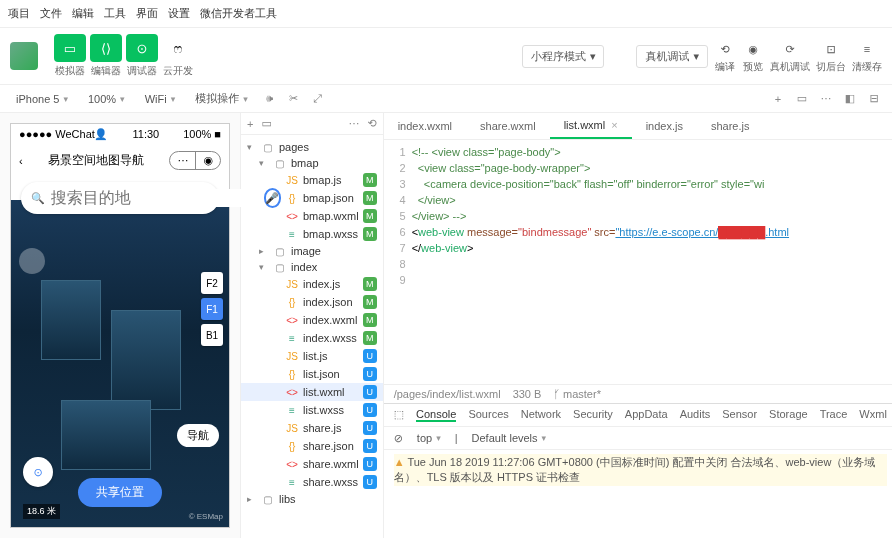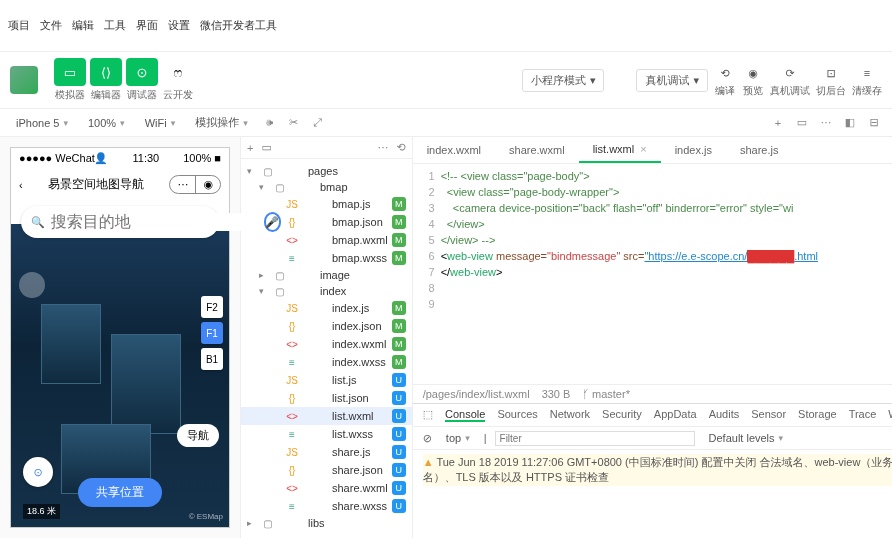--- a/index.html
+++ b/index.html
@@ -1,18 +1,18 @@
 <!DOCTYPE html>
 <html><head>
 <meta charset="utf-8">
 <style>
 * { margin: 0; padding: 0; box-sizing: border-box; font-family: "Microsoft YaHei", Arial, sans-serif; font-size: 11px; }
 body { width: 892px; height: 538px; background: #fff; overflow: hidden; display: flex; flex-direction: column; }
 
-.menubar { display: flex; align-items: center; padding: 18px 8px; gap: 10px; border-bottom: 1px solid #eee; }
+.menubar { display: flex; align-items: center; padding: 6px 8px; gap: 10px; border-bottom: 1px solid #eee; }
 .menubar span { color: #333; cursor: pointer; }
 
 .toolbar { display: flex; align-items: center; padding: 6px 10px; gap: 6px; border-bottom: 1px solid #eee; }
 .avatar { width: 28px; height: 28px; background: linear-gradient(135deg,#6a8,#3a5); border-radius: 4px; }
 .tool-group { display: flex; gap: 4px; margin-left: 10px; }
 .tool-btn { width: 32px; height: 28px; display: flex; flex-direction: column; align-items: center; justify-content: center; border-radius: 4px; }
 .tool-btn.green { background: #07c160; color: #fff; }
 .tool-btn .ic { font-size: 13px; line-height: 1; }
 .tool-lbl { font-size: 10px; color: #666; text-align: center; margin-top: 2px; }
 .tool-col { display: flex; flex-direction: column; align-items: center; }
@@ -52,21 +52,21 @@
 .credit { position: absolute; right: 6px; bottom: 6px; color: rgba(255,255,255,.6); font-size: 8px; }
 
 
 .tree-col { width: 180px; border-right: 1px solid #eee; display: flex; flex-direction: column; }
 .tree-tb { display: flex; align-items: center; padding: 4px 6px; gap: 8px; border-bottom: 1px solid #eee; color: #888; }
 .tree-tb .spacer { flex: 1; }
 .tree { flex: 1; overflow: auto; padding: 4px 0; }
 .tree-row { display: flex; align-items: center; padding: 2px 6px; gap: 4px; }
 .tree-row .arr { width: 10px; color: #888; font-size: 9px; }
 .tree-row .fic { width: 14px; text-align: center; font-size: 10px; }
-.tree-row .fname { flex: 1; color: #333; margin-left: 29px; }
+.tree-row .fname { flex: 1; color: #333; }
 .tree-row .badge { width: 14px; height: 14px; border-radius: 3px; color: #fff; font-size: 9px; display: flex; align-items: center; justify-content: center; }
 .badge.M { background: #4caf50; }
 .badge.U { background: #2196f3; }
 .fic.js { color: #f0a020; }
 .fic.json { color: #f0a020; }
 .fic.wxml { color: #e44; }
 .fic.wxss { color: #4a8; }
 .fic.folder { color: #888; }
 
 
@@ -424,21 +424,20 @@
           <span>Audits</span>
           <span>Sensor</span>
           <span>Storage</span>
           <span>Trace</span>
           <span>Wxml</span>
         </div>
       <div class="dt-filter">
         <span>⊘</span>
         <span class="sel">top</span>
         <span>|</span>
-        <input placeholder="Filter" style="">
         <span class="sel">Default levels</span>
       </div>
       <div class="dt-log">
         <div class="warn">Tue Jun 18 2019 11:27:06 GMT+0800 (中国标准时间) 配置中关闭 合法域名、web-view（业务域名）、TLS 版本以及 HTTPS 证书检查</div>
       </div>
     </div>
   </div>
 </div>
 
 </body></html>

